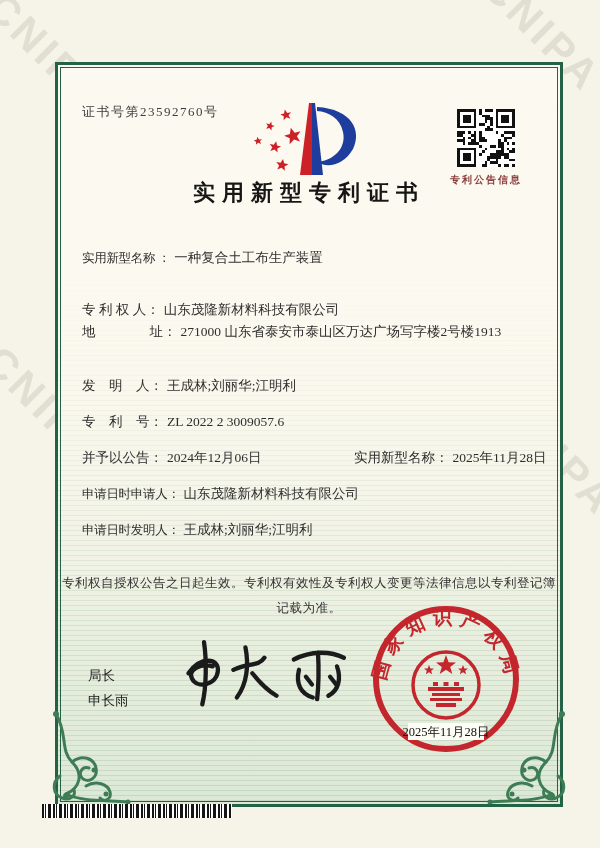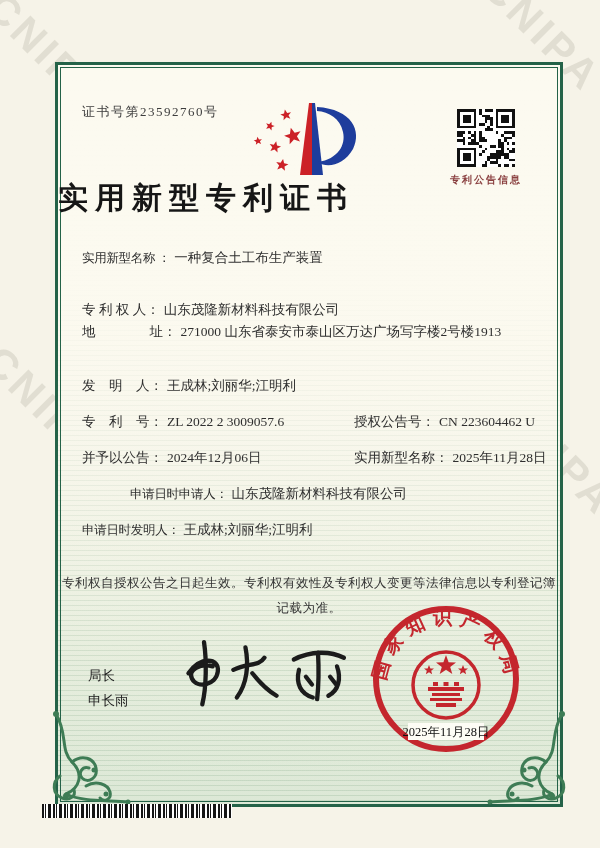--- a/index.html
+++ b/index.html
@@ -21,31 +21,31 @@
      background:linear-gradient(180deg,rgba(252,250,240,1) 0%,rgba(252,250,240,0.95) 30%,rgba(250,248,238,0.55) 55%,rgba(240,242,228,0.12) 80%,rgba(235,240,224,0) 100%);}
 
   .cert-no{position:absolute;left:24px;top:38px;font-size:13px;color:#3d3d3d;letter-spacing:1.5px;}
 
   .logo{position:absolute;left:172px;top:34px;width:150px;height:84px;}
   .qr-wrap{position:absolute;left:382px;top:44px;width:92px;text-align:center;}
   .qr{position:relative;width:58px;height:58px;margin:0 auto;background:#fff;}
   .qr-cell{position:absolute;background:#111;}
   .qr-label{margin-top:6px;font-size:10px;color:#8a4040;letter-spacing:2px;font-weight:bold;}
 
-  .title{position:absolute;left:0;top:113px;width:100%;text-align:left;font-size:30px;font-weight:bold;
+  .title{position:absolute;left:0;top:113px;width:100%;text-align:center;font-size:22px;font-weight:bold;
          color:#161616;letter-spacing:7px;}
 
   .rows{position:absolute;left:24px;top:0;width:456px;}
   .row{position:absolute;left:0;font-size:13.5px;color:#2f2f2f;white-space:nowrap;}
   .row .lbl{color:#2f2f2f;text-align:center;}
   .row .lbl.long{font-size:12.5px;letter-spacing:-0.3px;}
   .row .val{margin-left:4px;}
   .rcol{position:absolute;left:272px;top:0;}
   .r-name{top:184px;} .r-patentee{top:236px;} .r-address{top:258px;} .r-inventor{top:312px;}
-  .r-patno{top:348px;} .r-dates{top:384px;} .r-oapp{top:420px;margin-left:48px;} .r-oinv{top:456px;}
+  .r-patno{top:348px;} .r-dates{top:384px;} .r-oapp{top:420px;} .r-oinv{top:456px;}
 
   .law{position:absolute;left:0;top:506px;width:100%;text-align:center;font-size:12.5px;color:#333;
        line-height:25px;letter-spacing:0.5px;}
 
   .director{position:absolute;left:30px;top:598px;font-family:"Liberation Sans","DejaVu Sans",sans-serif;
             font-size:13.5px;color:#1d1d1d;line-height:25px;}
   .signature{position:absolute;left:108px;top:568px;width:190px;height:84px;}
 
   .seal{position:absolute;left:312px;top:538px;width:152px;height:152px;}
 
@@ -234,21 +234,20 @@
         <span class="lbl">专 利 权 人：</span><span class="val">山东茂隆新材料科技有限公司</span>
       </div>
       <div class="row r-address">
         <span class="lbl">地　　　　址：</span><span class="val">271000 山东省泰安市泰山区万达广场写字楼2号楼1913</span>
       </div>
       <div class="row r-inventor">
         <span class="lbl">发　明　人：</span><span class="val">王成林;刘丽华;江明利</span>
       </div>
       <div class="row r-patno">
         <span class="lbl">专　利　号：</span><span class="val">ZL 2022 2 3009057.6</span>
-        <span class="rcol"><span class="lbl">授权公告号：</span><span class="val">CN 223604462 U</span></span>
       </div>
       <div class="row r-dates">
         <span class="lbl">并予以公告：</span><span class="val">2024年12月06日</span>
         <span class="rcol"><span class="lbl">实用新型名称：</span><span class="val">2025年11月28日</span></span>
       </div>
       <div class="row r-oapp">
         <span class="lbl long">申请日时申请人：</span><span class="val">山东茂隆新材料科技有限公司</span>
       </div>
       <div class="row r-oinv">
         <span class="lbl long">申请日时发明人：</span><span class="val">王成林;刘丽华;江明利</span>

